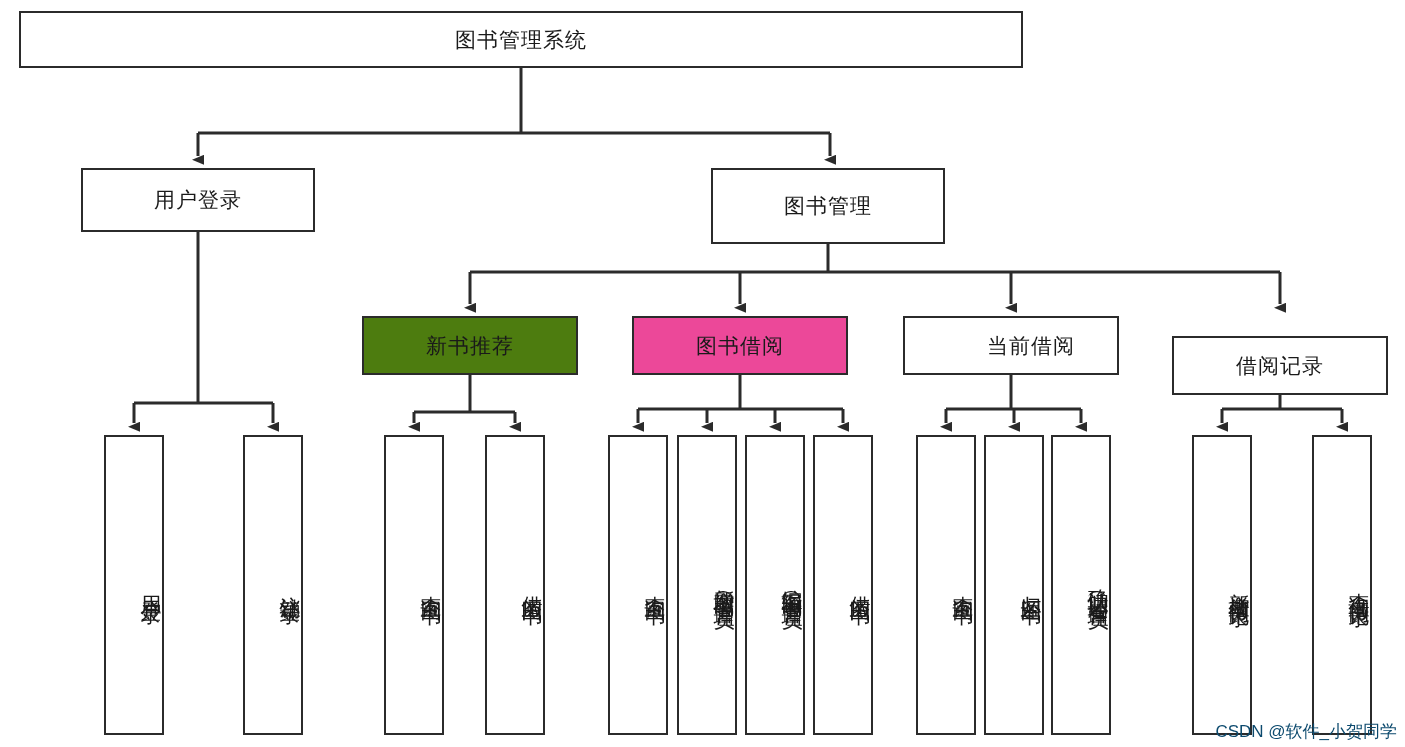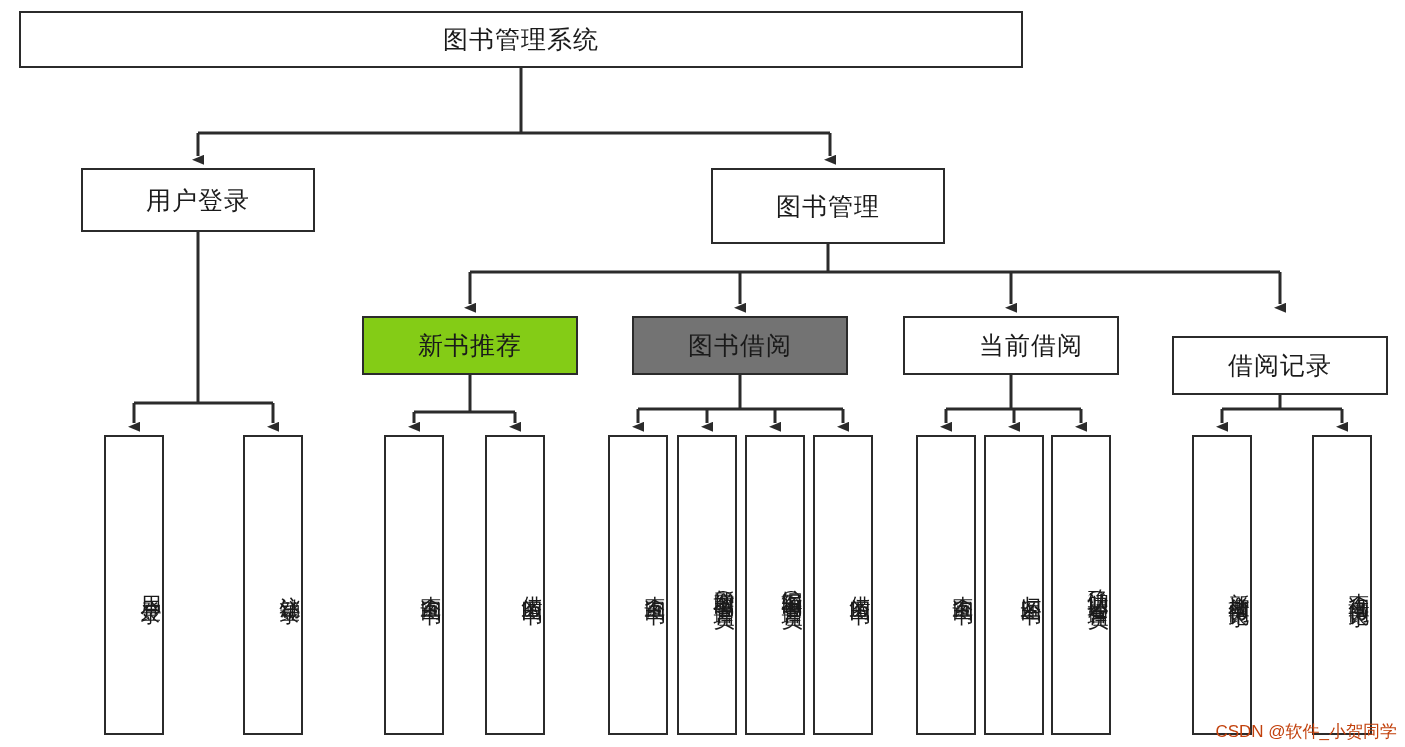--- a/index.html
+++ b/index.html
@@ -30,21 +30,21 @@
     border: 2px solid #2b2b2b;
     background: #ffffff;
     color: #1a1a1a;
     display: flex;
     align-items: center;
     justify-content: center;
     text-align: center;
     z-index: 2;
   }
   .node.horiz {
-    font-size: 25px;
+    font-size: 21px;
     letter-spacing: 1px;
   }
   .node.vert {
     writing-mode: vertical-rl;
     text-orientation: upright;
     font-size: 21px;
     letter-spacing: 3px;
     line-height: 1.05;
     padding: 6px 0;
     align-items: flex-start;
@@ -125,24 +125,24 @@
     <span>图书管理系统</span>
   </div>
 
   <div class="node horiz" style="left: 81px; top: 168px; width: 234px; height: 64px; border-color: rgb(43, 43, 43); background: rgb(255, 255, 255); color: rgb(26, 26, 26);">
     <span>用户登录</span>
   </div>
   <div class="node horiz" style="left: 711px; top: 168px; width: 234px; height: 76px; border-color: rgb(43, 43, 43); background: rgb(255, 255, 255); color: rgb(26, 26, 26);">
     <span>图书管理</span>
   </div>
 
-  <div class="node horiz" style="left: 362px; top: 316px; width: 216px; height: 59px; border-color: rgb(43, 43, 43); background: #84cc16; color: rgb(26, 26, 26);">
+  <div class="node horiz" style="left: 362px; top: 316px; width: 216px; height: 59px; border-color: rgb(43, 43, 43); background: #4d7c0f; color: rgb(26, 26, 26);">
     <span>新书推荐</span>
   </div>
-  <div class="node horiz" style="left: 632px; top: 316px; width: 216px; height: 59px; border-color: rgb(43, 43, 43); background: #737373; color: rgb(26, 26, 26);">
+  <div class="node horiz" style="left: 632px; top: 316px; width: 216px; height: 59px; border-color: rgb(43, 43, 43); background: #ec4899; color: rgb(26, 26, 26);">
     <span>图书借阅</span>
   </div>
   <div class="node horiz" style="left: 903px; top: 316px; width: 216px; height: 59px; border-color: rgb(43, 43, 43); background: rgb(255, 255, 255); color: rgb(26, 26, 26); padding-left: 40px;">
     <span>当前借阅</span>
   </div>
   <div class="node horiz" style="left: 1172px; top: 316px; width: 216px; height: 59px; border-color: rgb(43, 43, 43); background: rgb(255, 255, 255); color: rgb(26, 26, 26); margin-top: 20px;">
     <span>借阅记录</span>
   </div>
 
   <div class="node vert" style="left: 104px; top: 435px; width: 60px; height: 300px; border-color: rgb(43, 43, 43); background: rgb(255, 255, 255); color: rgb(26, 26, 26);">
@@ -178,14 +178,14 @@
   <div class="node vert" style="left: 1051px; top: 435px; width: 60px; height: 300px; border-color: rgb(43, 43, 43); background: rgb(255, 255, 255); color: rgb(26, 26, 26);">
     <span class="vlabel">确认归还（管理员）</span>
   </div>
   <div class="node vert" style="left: 1192px; top: 435px; width: 60px; height: 300px; border-color: rgb(43, 43, 43); background: rgb(255, 255, 255); color: rgb(26, 26, 26);">
     <span class="vlabel">新增借阅记录</span>
   </div>
   <div class="node vert" style="left: 1312px; top: 435px; width: 60px; height: 300px; border-color: rgb(43, 43, 43); background: rgb(255, 255, 255); color: rgb(26, 26, 26);">
     <span class="vlabel">查询借阅记录</span>
   </div>
 
-  <div class="watermark" style="color: #c2410c; margin-left: 18px;">CSDN @软件_小贺同学</div>
+  <div class="watermark" style="color: #0c4a6e; margin-left: 18px;">CSDN @软件_小贺同学</div>
 </div>
 
 </body></html>

